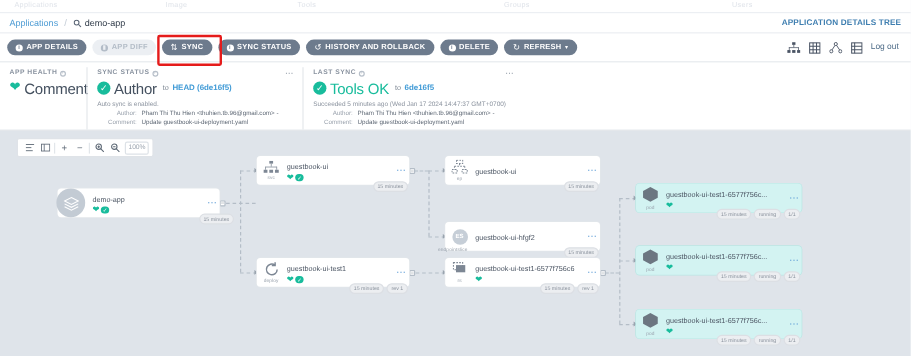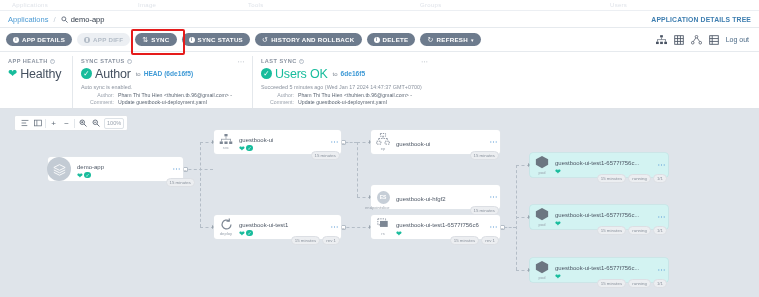--- a/index.html
+++ b/index.html
@@ -304,21 +304,21 @@
 
   <div class="statpanel">
 
     <div class="scol health">
       <div class="slabel">
         <span>APP HEALTH</span>
         <span class="qmark">?</span>
       </div>
       <div class="bigrow">
         <span class="heart">❤</span>
-        <span class="bigtxt">Healthy</span>
+        <span class="bigtxt">Comment</span>
       </div>
     </div>
 
     <div class="scol sync">
       <span class="dots3">⋯</span>
       <div class="slabel">
         <span>SYNC STATUS</span>
         <span class="qmark">?</span>
       </div>
       <div class="bigrow">
@@ -339,21 +339,21 @@
     </div>
 
     <div class="scol last">
       <span class="dots3" style="right:auto; left:168px;">⋯</span>
       <div class="slabel">
         <span>LAST SYNC</span>
         <span class="qmark">?</span>
       </div>
       <div class="bigrow">
         <span class="ckcircle">✓</span>
-        <span class="bigtxt ok">Users OK</span>
+        <span class="bigtxt ok">Tools OK</span>
         <span class="to-rev">to</span>
         <span class="rev-plain">6de16f5</span>
       </div>
       <div class="subline">Succeeded 5 minutes ago (Wed Jan 17 2024 14:47:37 GMT+0700)</div>
       <div class="kv">
         <span class="k">Author:</span>
         <span class="v">Pham Thi Thu Hien &lt;thuhien.tb.96@gmail.com&gt; -</span>
       </div>
       <div class="kv">
         <span class="k">Comment:</span>

